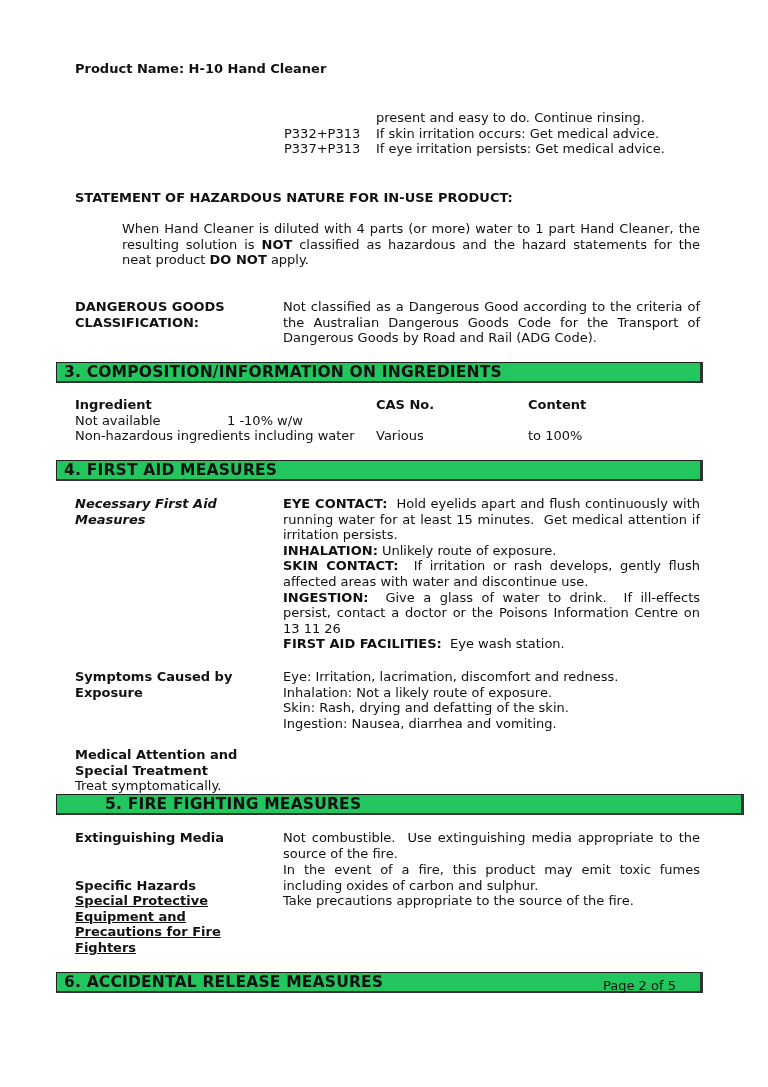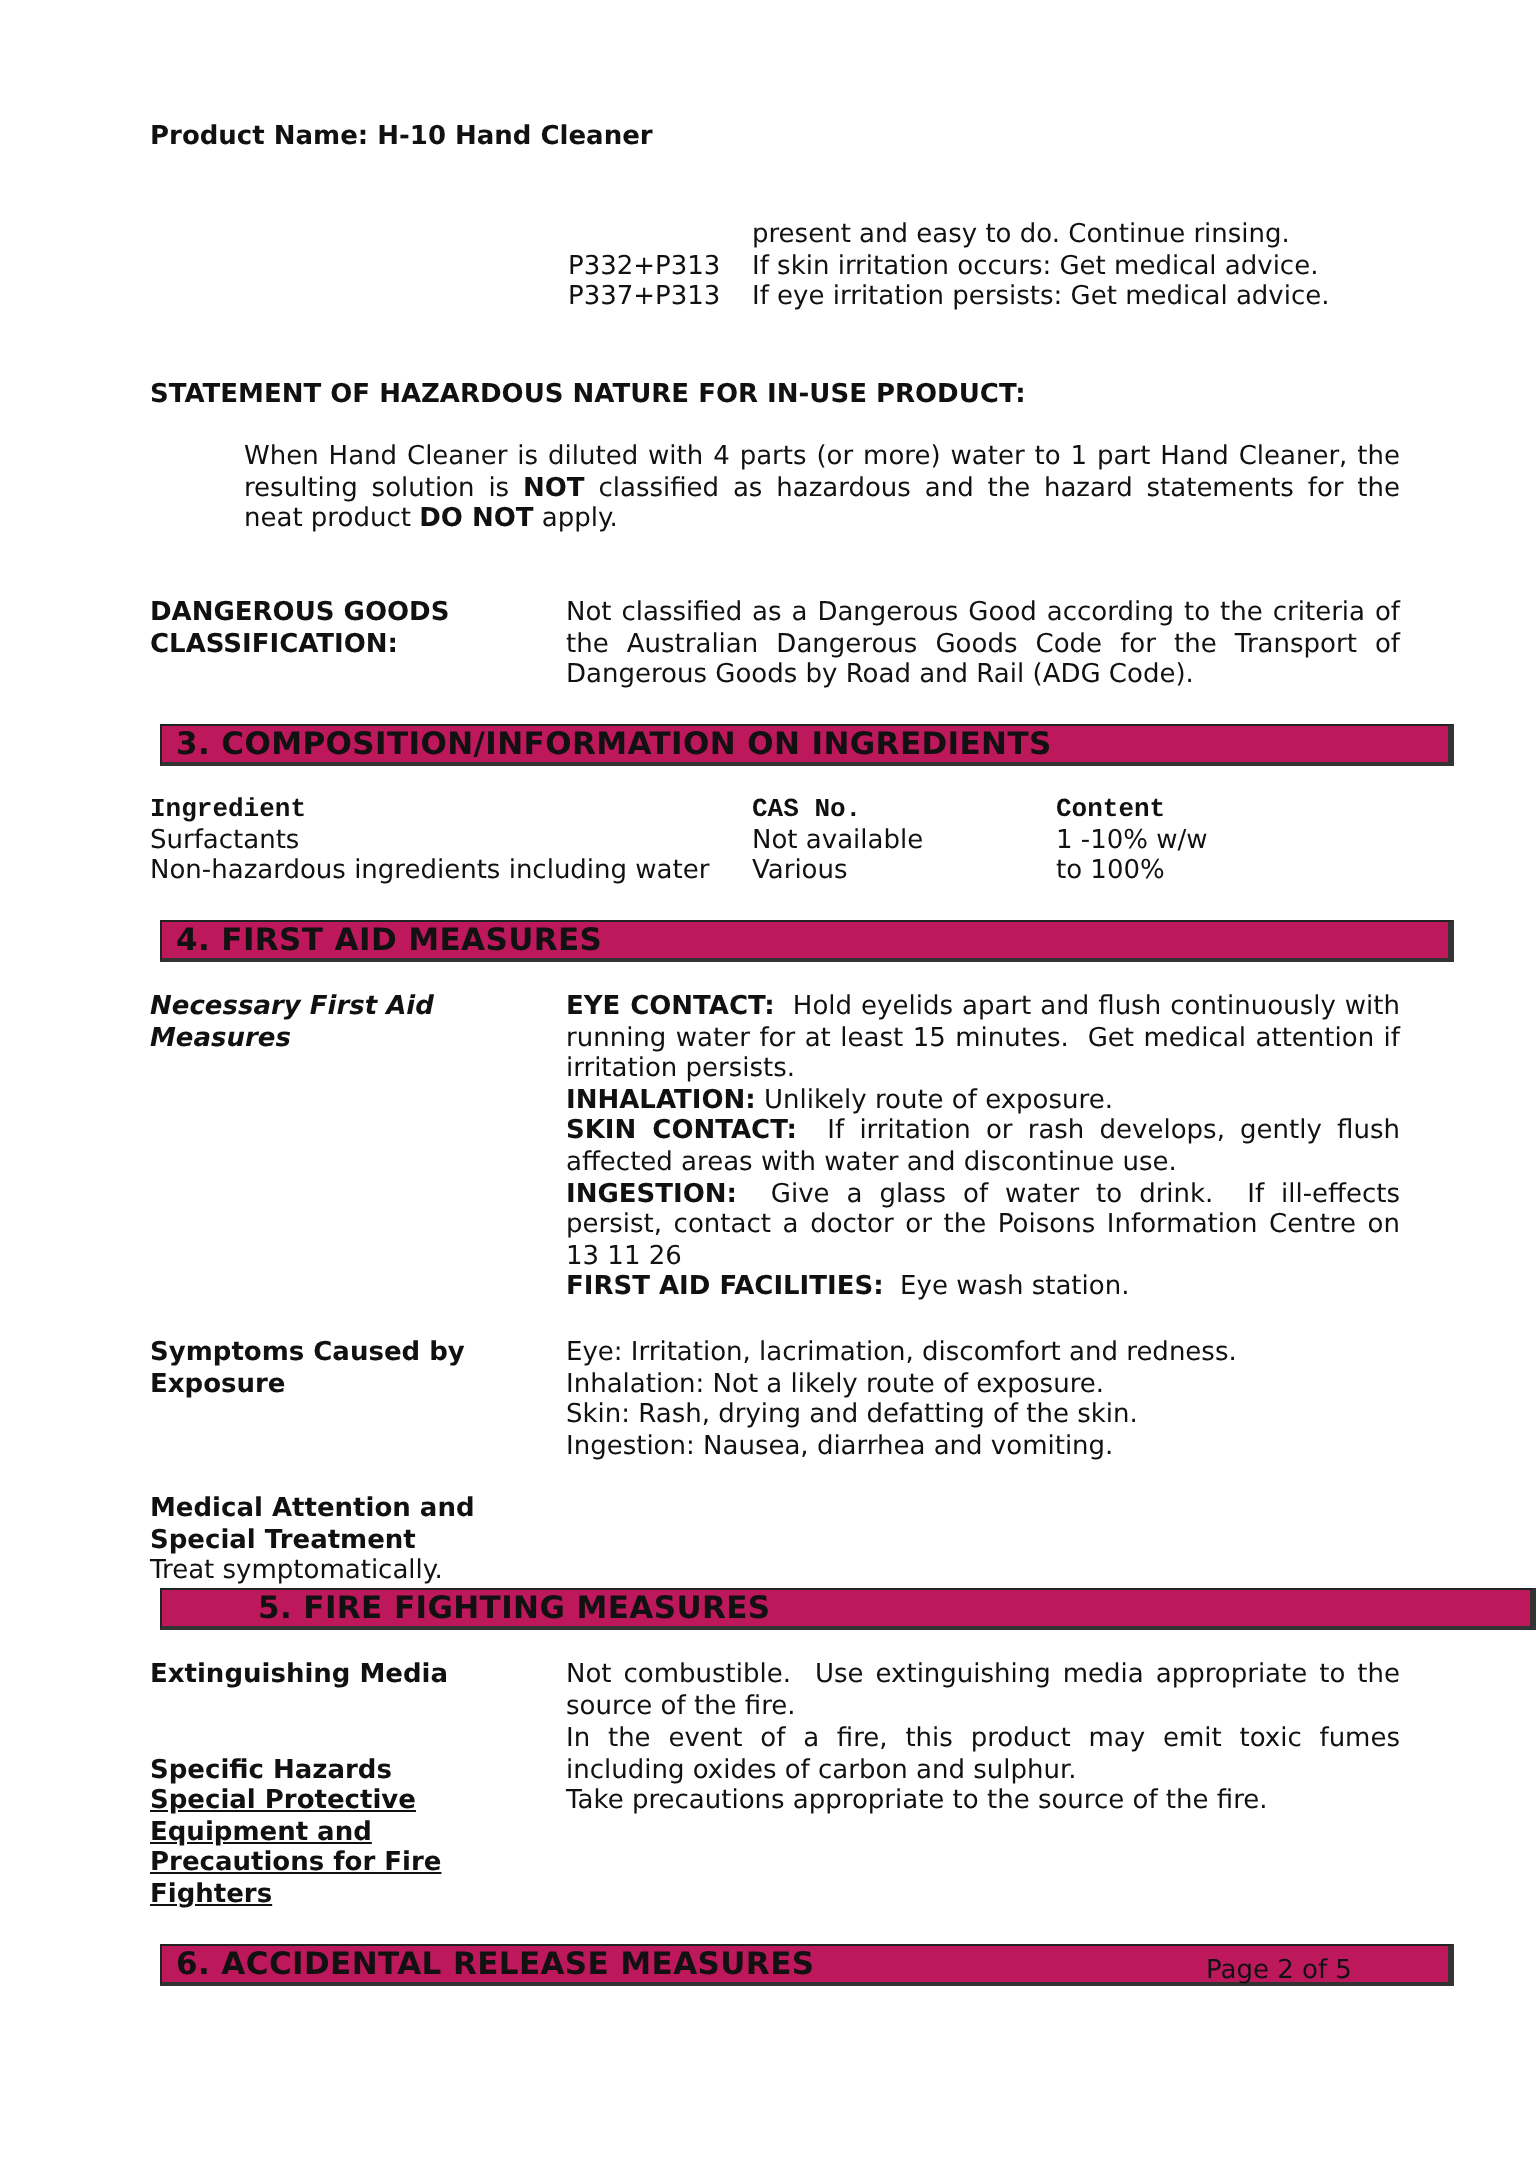--- a/index.html
+++ b/index.html
@@ -13,33 +13,33 @@
   .pstate { left: 284px; width: 420px; }
   .pstate .row { display: flex; height: 15.6px; }
   .pstate .code { width: 92px; text-align: left; }
   .pstate .txt { flex: 1; }
   .stmt-h { left: 75px; top: 190px; font-weight: bold; }
   .stmt-p { left: 122px; top: 221px; width: 578px; text-align: justify; }
   .kv { position: absolute; left: 75px; width: 625px; display: flex; }
   .kv .k { width: 208px; font-weight: bold; flex: none; }
   .kv .v { flex: 1; text-align: justify; }
   .bar {
-    position: absolute; left: 80px; width: 636px; height: 18px;
-    background: #be185d;
+    position: absolute; left: 56px; width: 636px; height: 18px;
+    background: #22c55e;
     border-top: 1px solid #222; border-left: 1px solid #222;
     border-right: 3px solid #333; border-bottom: 2px solid #333;
     font-weight: bold; font-size: 15.5px; line-height: 18px;
     padding-left: 7px; box-sizing: content-box; letter-spacing: 0.2px;
   }
   .tbl { position: absolute; left: 75px; top: 397px; width: 625px; }
   .tbl .tr { display: flex; height: 15.6px; }
   .tbl .c1 { width: 301px; }
   .tbl .c2 { width: 152px; }
   .tbl .c3 { flex: 1; }
-  .tbl .th { font-weight: bold; font-family: Liberation Mono, monospace; }
+  .tbl .th { font-weight: bold; }
   .footer { left: 603px; top: 978px; }
   .line { display: block; }
 </style>
 </head>
 <body>
 
 <div class="abs product">Product Name:  H-10 Hand Cleaner</div>
 
 <div class="abs pstate" style="top:110px;">
   <div class="row">
@@ -68,21 +68,20 @@
 </div>
 
 <div class="bar" style="top:362px;">3.  COMPOSITION/INFORMATION ON INGREDIENTS</div>
 <div class="tbl">
   <div class="tr th">
     <span class="c1">Ingredient</span>
     <span class="c2">CAS No.</span>
     <span class="c3">Content</span>
   </div>
   <div class="tr">
-    <span class="c1">Surfactants</span>
     <span class="c2">Not available</span>
     <span class="c3">1 -10% w/w</span>
   </div>
   <div class="tr">
     <span class="c1">Non-hazardous ingredients including water</span>
     <span class="c2">Various</span>
     <span class="c3">to 100%</span>
   </div>
 </div>
 

